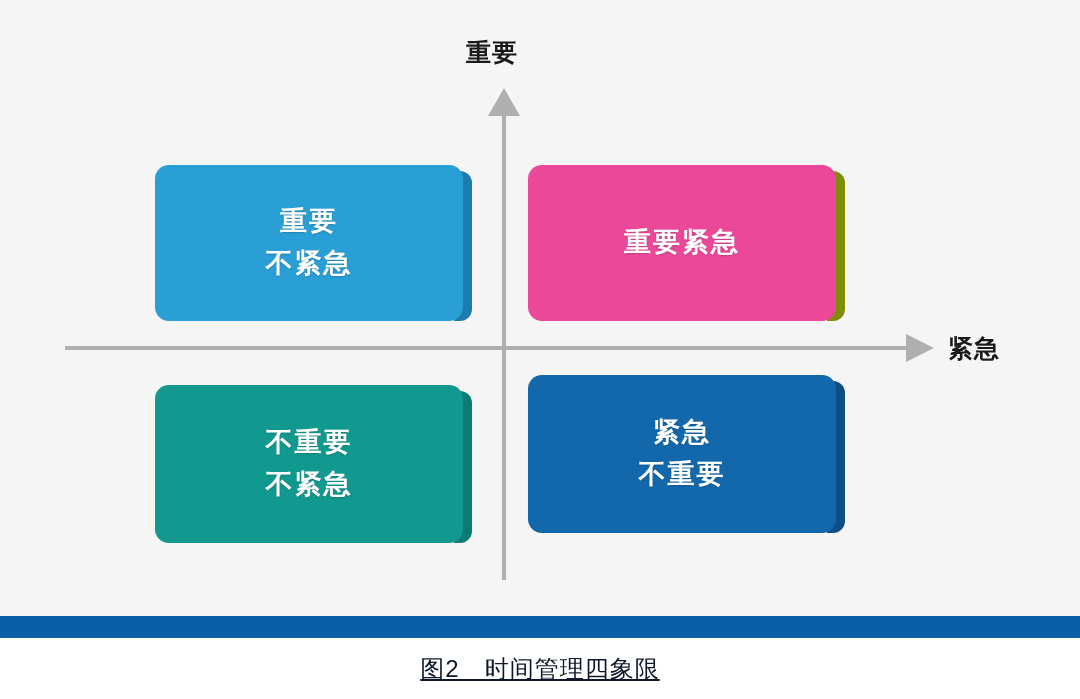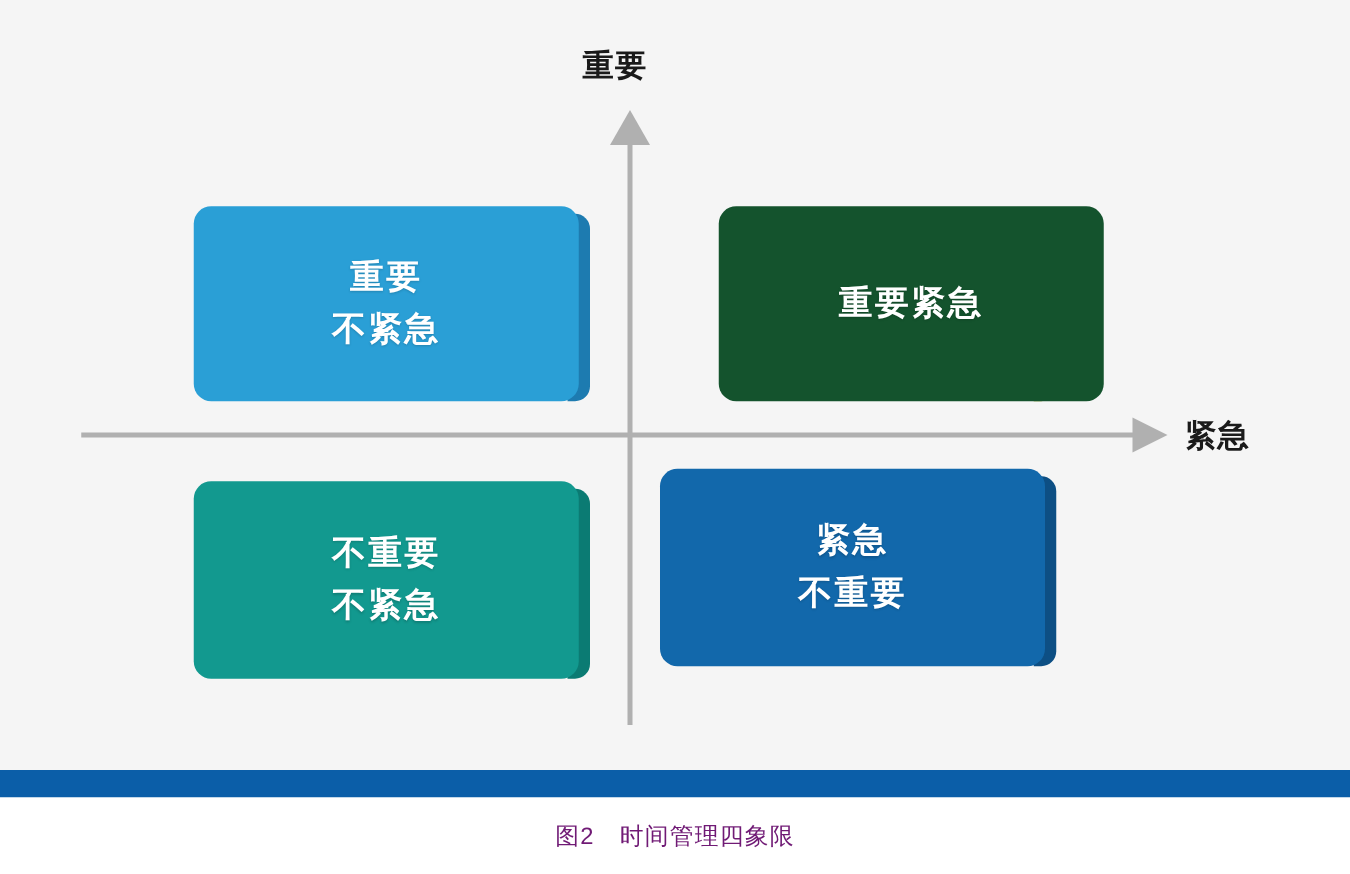--- a/index.html
+++ b/index.html
@@ -150,24 +150,25 @@
     left: 0;
     top: 638px;
     width: 1080px;
     height: 61px;
     background: #ffffff;
     display: flex;
     align-items: center;
     justify-content: center;
   }
   .caption {
-    font-size: 19px;
-    color: #701a75;
+    font-size: 24px;
+    color: #0f172a;
     letter-spacing: 1px;
     white-space: pre;
+    text-decoration: underline;
   }
 </style>
 </head>
 <body>
 
 <div id="figure-root">
 
   <div class="canvas" style="background: rgb(245, 245, 245);">
 
     <div class="axis-v-line" style="background: rgb(176, 176, 176);"></div>
@@ -181,21 +182,21 @@
     <div class="quad" id="quad-important-not-urgent">
       <div class="quad-slab" style="background: rgb(29, 123, 176);"></div>
       <div class="quad-face" style="background: rgb(42, 159, 214);">
         <div class="quad-text">重要</div>
         <div class="quad-text">不紧急</div>
       </div>
     </div>
 
     <div class="quad" id="quad-important-urgent">
       <div class="quad-slab" style="background: rgb(127, 142, 6);"></div>
-      <div class="quad-face" style="background: #14532d; margin-left: 47px;">
+      <div class="quad-face" style="background: #ec4899;">
         <div class="quad-text">重要紧急</div>
       </div>
     </div>
 
     <div class="quad" id="quad-not-important-not-urgent">
       <div class="quad-slab" style="background: rgb(11, 123, 115);"></div>
       <div class="quad-face" style="background: rgb(18, 153, 143);">
         <div class="quad-text">不重要</div>
         <div class="quad-text">不紧急</div>
       </div>

